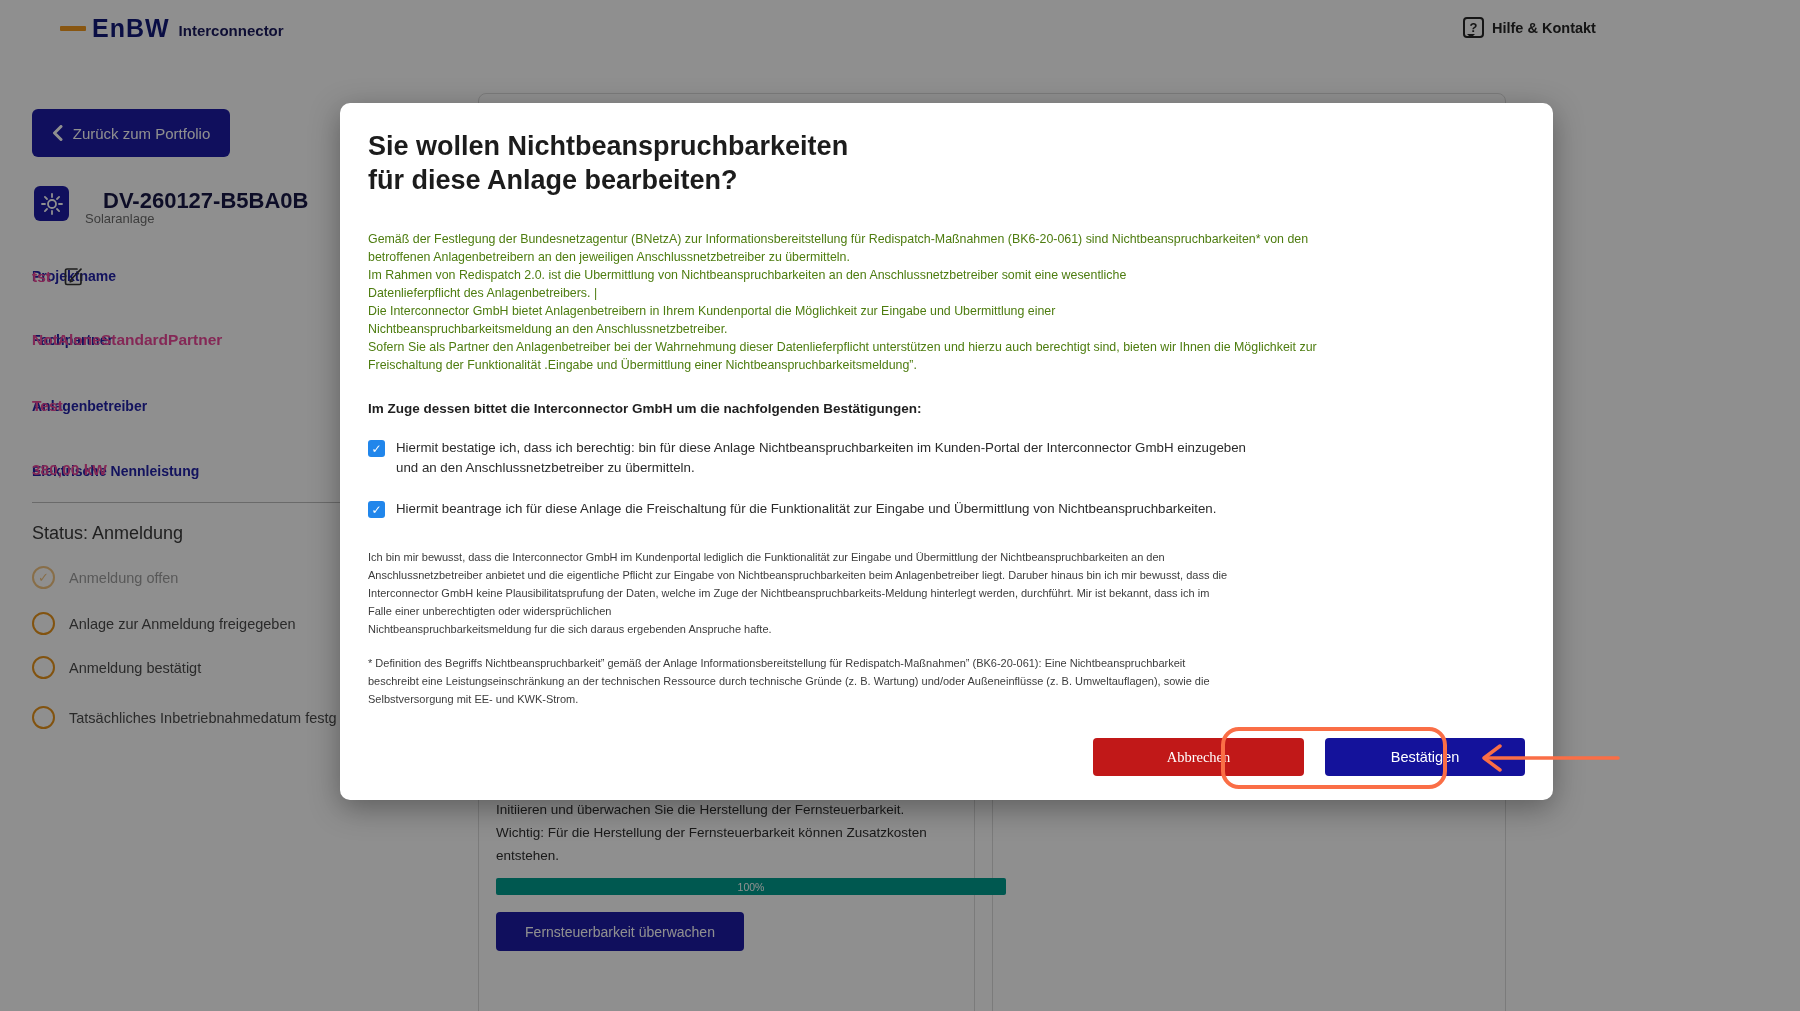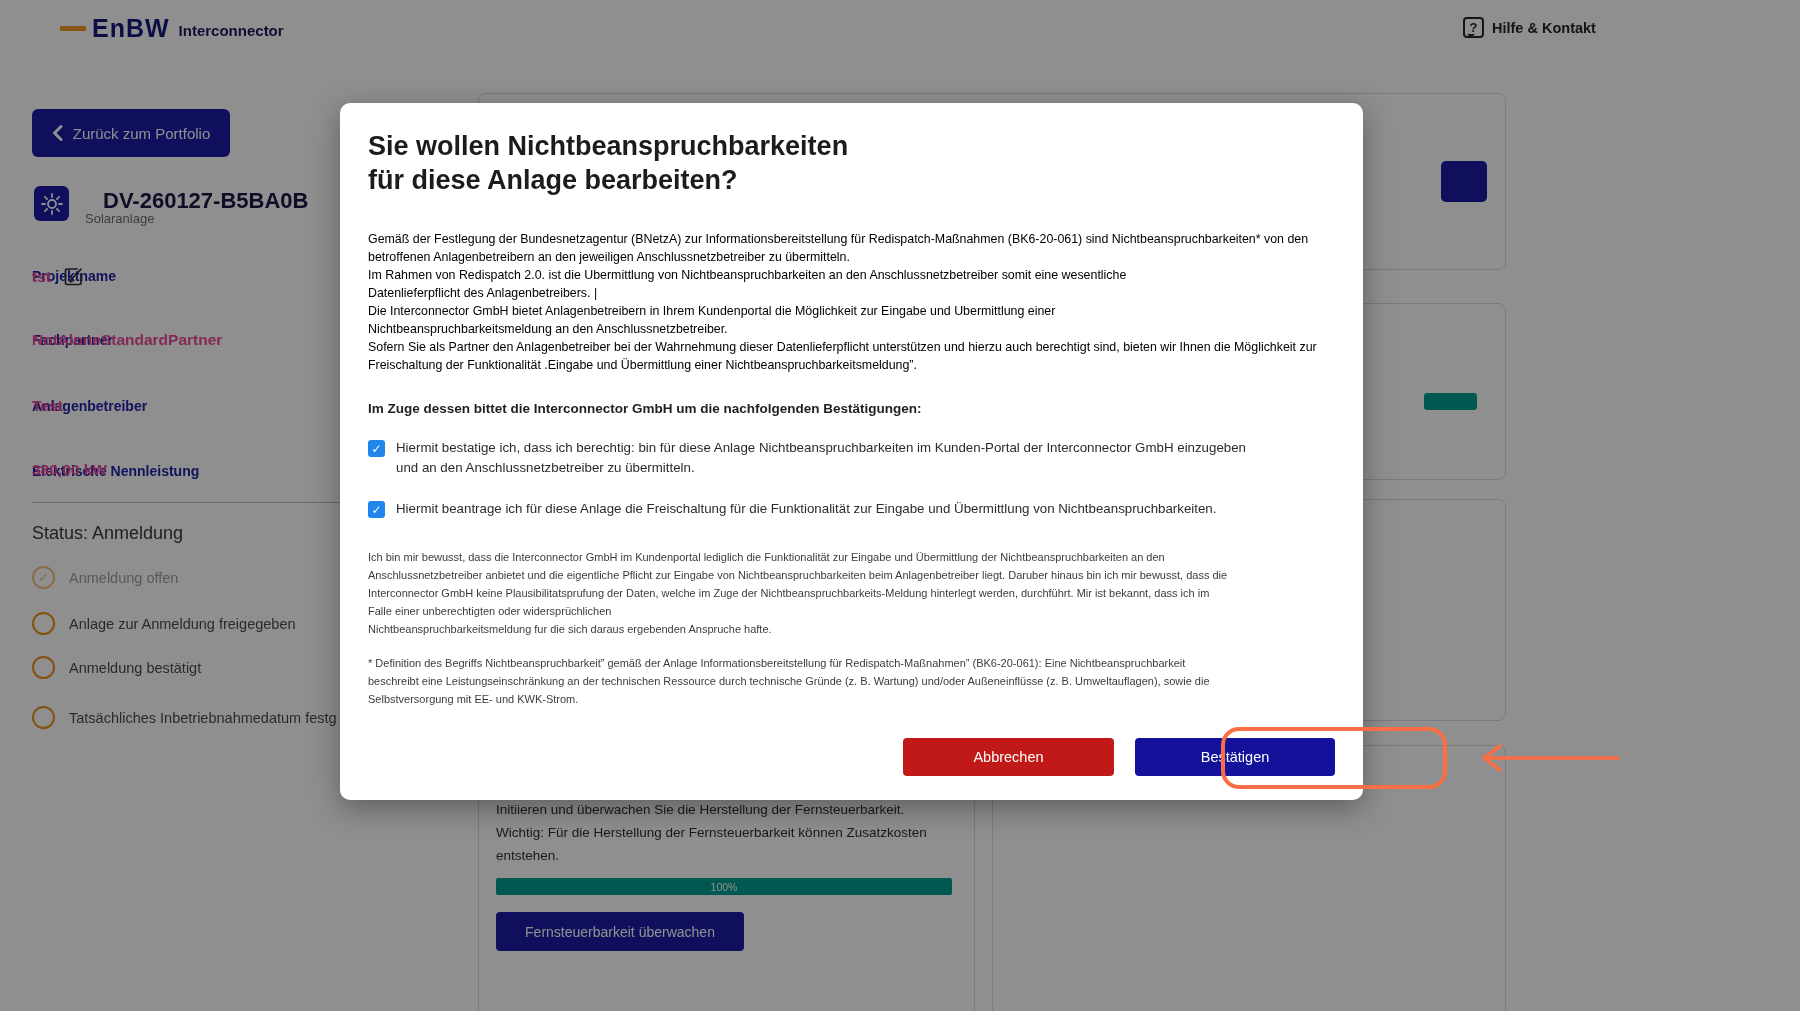--- a/index.html
+++ b/index.html
@@ -47,46 +47,46 @@
   
   .card{position:absolute;background:#fff;border:1px solid #dcdcdc;border-radius:8px;}
   .card-p1{left:478px;top:93px;width:1028px;height:177px;}
   .card-p2{left:478px;top:303px;width:1028px;height:177px;}
   .card-p3{left:478px;top:499px;width:1028px;height:222px;}
   .card-bl{left:478px;top:745px;width:497px;height:280px;}
   .card-br{left:992px;top:745px;width:514px;height:280px;}
   .frag-navy{position:absolute;left:1441px;top:161px;width:46px;height:41px;background:var(--navy);border-radius:5px;}
   .frag-teal{position:absolute;left:1424px;top:393px;width:53px;height:17px;background:var(--teal);border-radius:3px;}
   .bl-text{position:absolute;left:496px;top:798px;width:462px;font-size:13.5px;line-height:23px;color:#2f2f2f;}
-  .progress{position:absolute;left:496px;top:878px;width:456px;height:17px;background:var(--teal);
+  .progress{position:absolute;left:496px;top:878px;width:510px;height:17px;background:var(--teal);
     border-radius:2px;display:flex;align-items:center;justify-content:center;}
   .progress-label{font-size:10.5px;color:#fff;}
   .monitor-btn{position:absolute;left:496px;top:912px;width:248px;height:39px;background:var(--navy);
     color:#fff;border:none;border-radius:4px;font-size:14px;font-family:inherit;cursor:pointer;}
 
   
   .overlay{position:absolute;inset:0;background:rgba(0,0,0,0.44);z-index:10;}
 
   
-  .modal{position:absolute;left:340px;top:103px;width:1023px;height:697px;background:#fff;border-radius:10px;
+  .modal{position:absolute;left:340px;top:103px;width:1213px;height:697px;background:#fff;border-radius:10px;
     z-index:20;padding:26px 26px 0 28px;box-shadow:0 8px 30px rgba(0,0,0,.35);}
   .modal-title{font-size:27px;line-height:34px;font-weight:bold;color:#1c1c1c;}
-  .modal-p{margin-top:33px;font-size:12.4px;line-height:18px;color:#000000;}
+  .modal-p{margin-top:33px;font-size:12.4px;line-height:18px;color:#4d7c0f;}
   .modal-intro{margin-top:27px;font-size:13.5px;font-weight:bold;color:#1f1f1f;}
   .cb-row{margin-top:22px;display:flex;align-items:flex-start;}
   .cb-box{width:17px;height:17px;background:var(--checkbox-blue);border-radius:3px;margin-top:2px;
     display:flex;align-items:center;justify-content:center;flex:0 0 auto;cursor:pointer;}
   .cb-check{font-family:"DejaVu Sans",sans-serif;color:#fff;font-size:12px;font-weight:bold;line-height:1;}
   .cb-label{margin-left:11px;font-size:13.3px;line-height:19.5px;color:#2b2b2b;}
   .fineprint{font-size:11px;line-height:18px;color:#3c3c3c;}
   .fp1{margin-top:29px;}
   .fp2{margin-top:16px;}
   .modal-footer{position:absolute;right:28px;bottom:24px;display:flex;gap:21px;}
   .btn{height:38px;border:none;border-radius:4px;color:#fff;font-size:14.5px;font-family:inherit;cursor:pointer;}
-  .btn-cancel{width:211px;background:var(--red);}
+  .btn-cancel{width:211px;background:var(--red);font-family:Liberation Serif, serif;}
   .btn-confirm{width:200px;background:var(--navy-deep);}
 
   
   .highlight-ring{position:absolute;left:1221px;top:727px;width:226px;height:62px;border:4px solid var(--highlight-orange);
     border-radius:18px;z-index:30;pointer-events:none;}
   .anno-arrow{position:absolute;left:1468px;top:736px;z-index:30;pointer-events:none;}
 </style>
 </head>
 <body>
 

